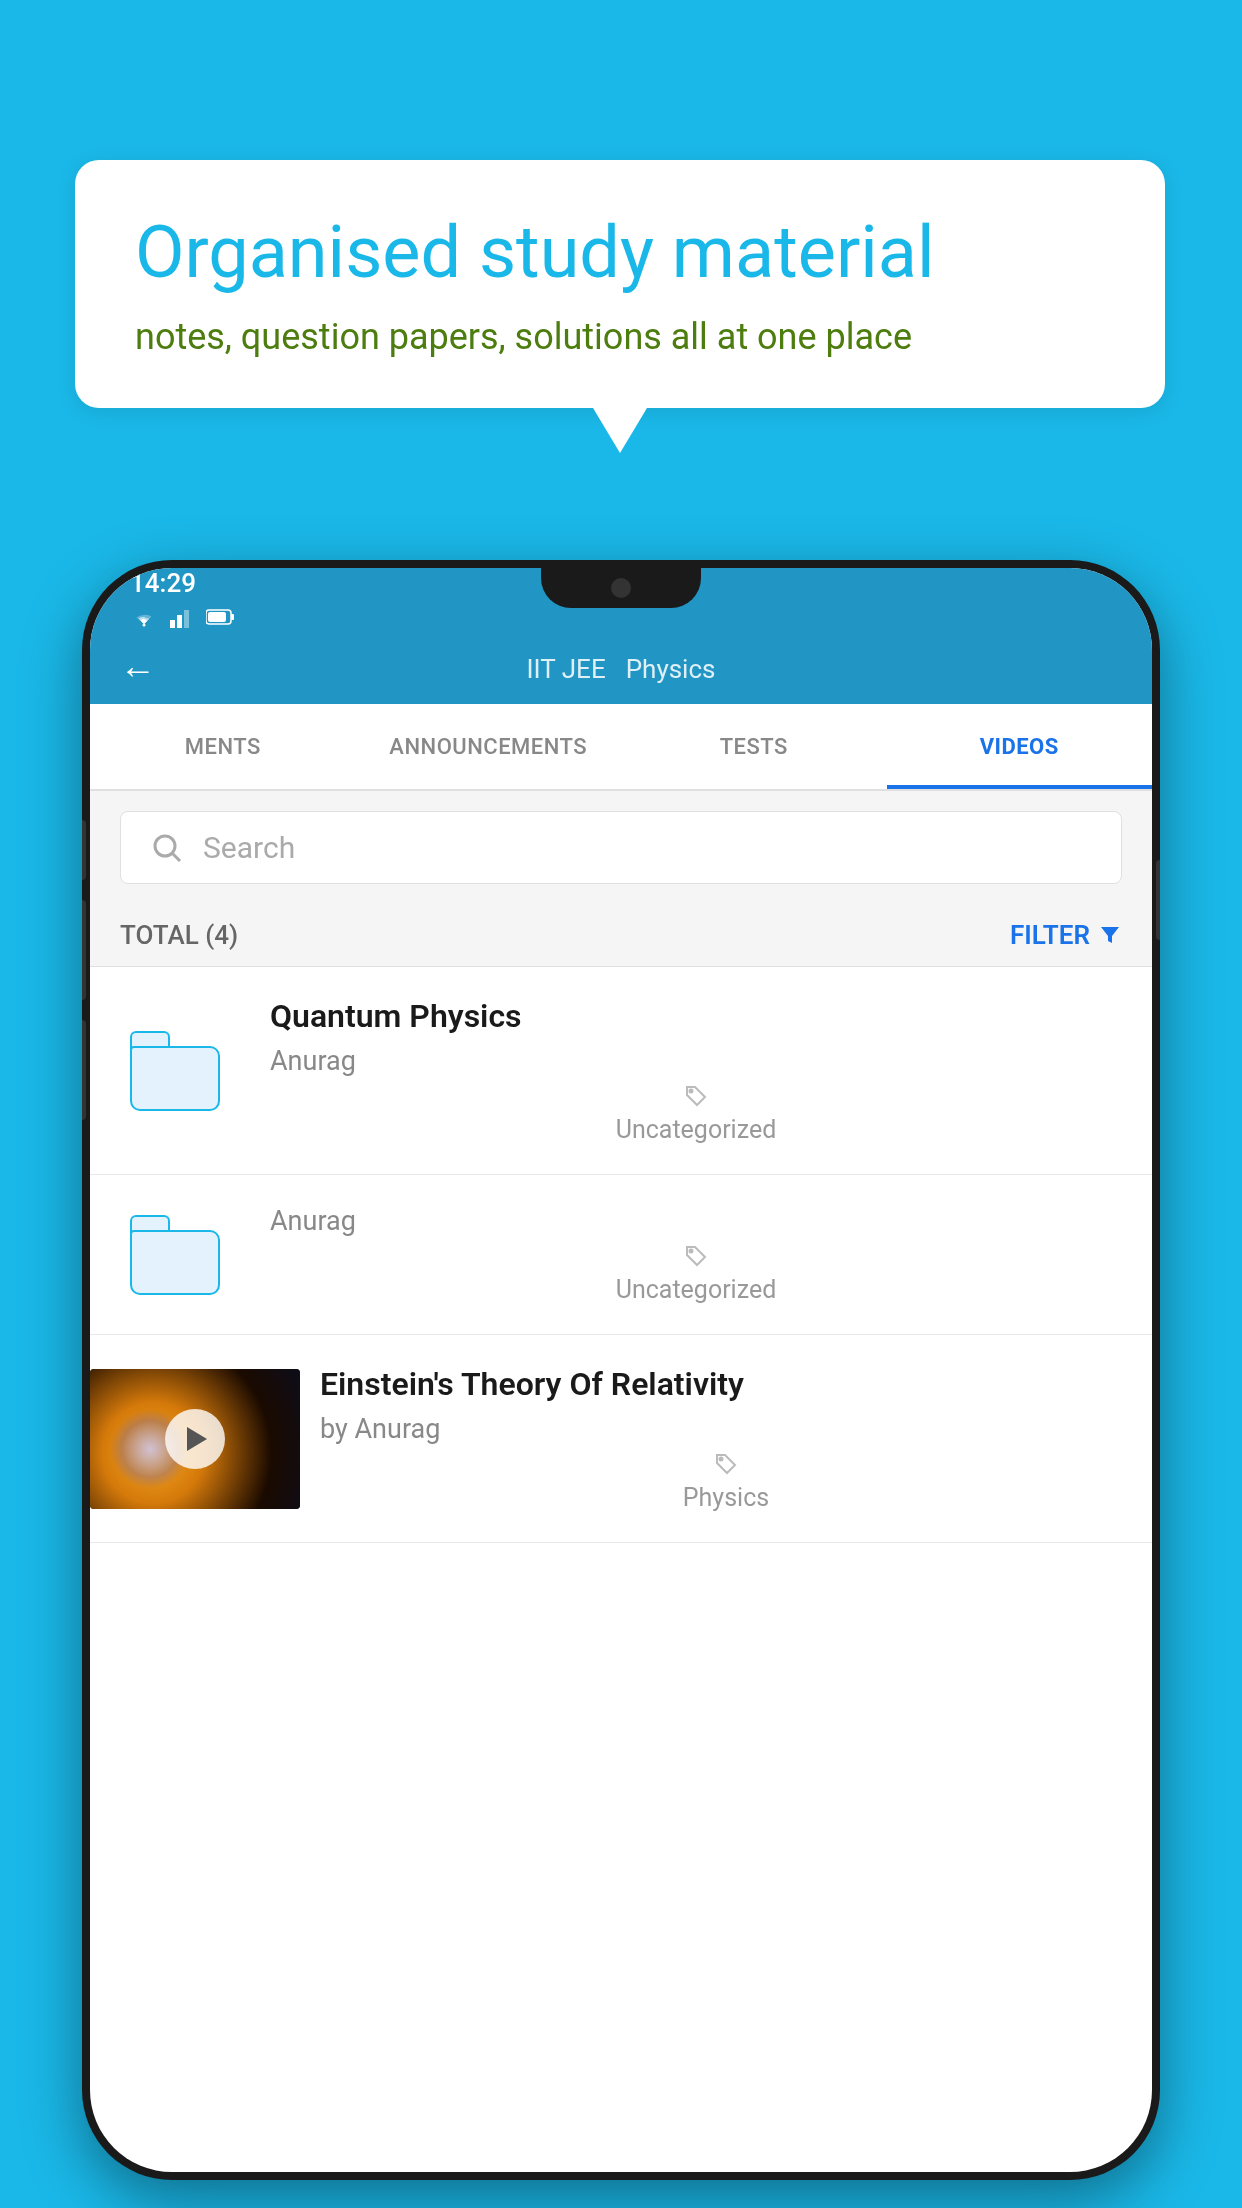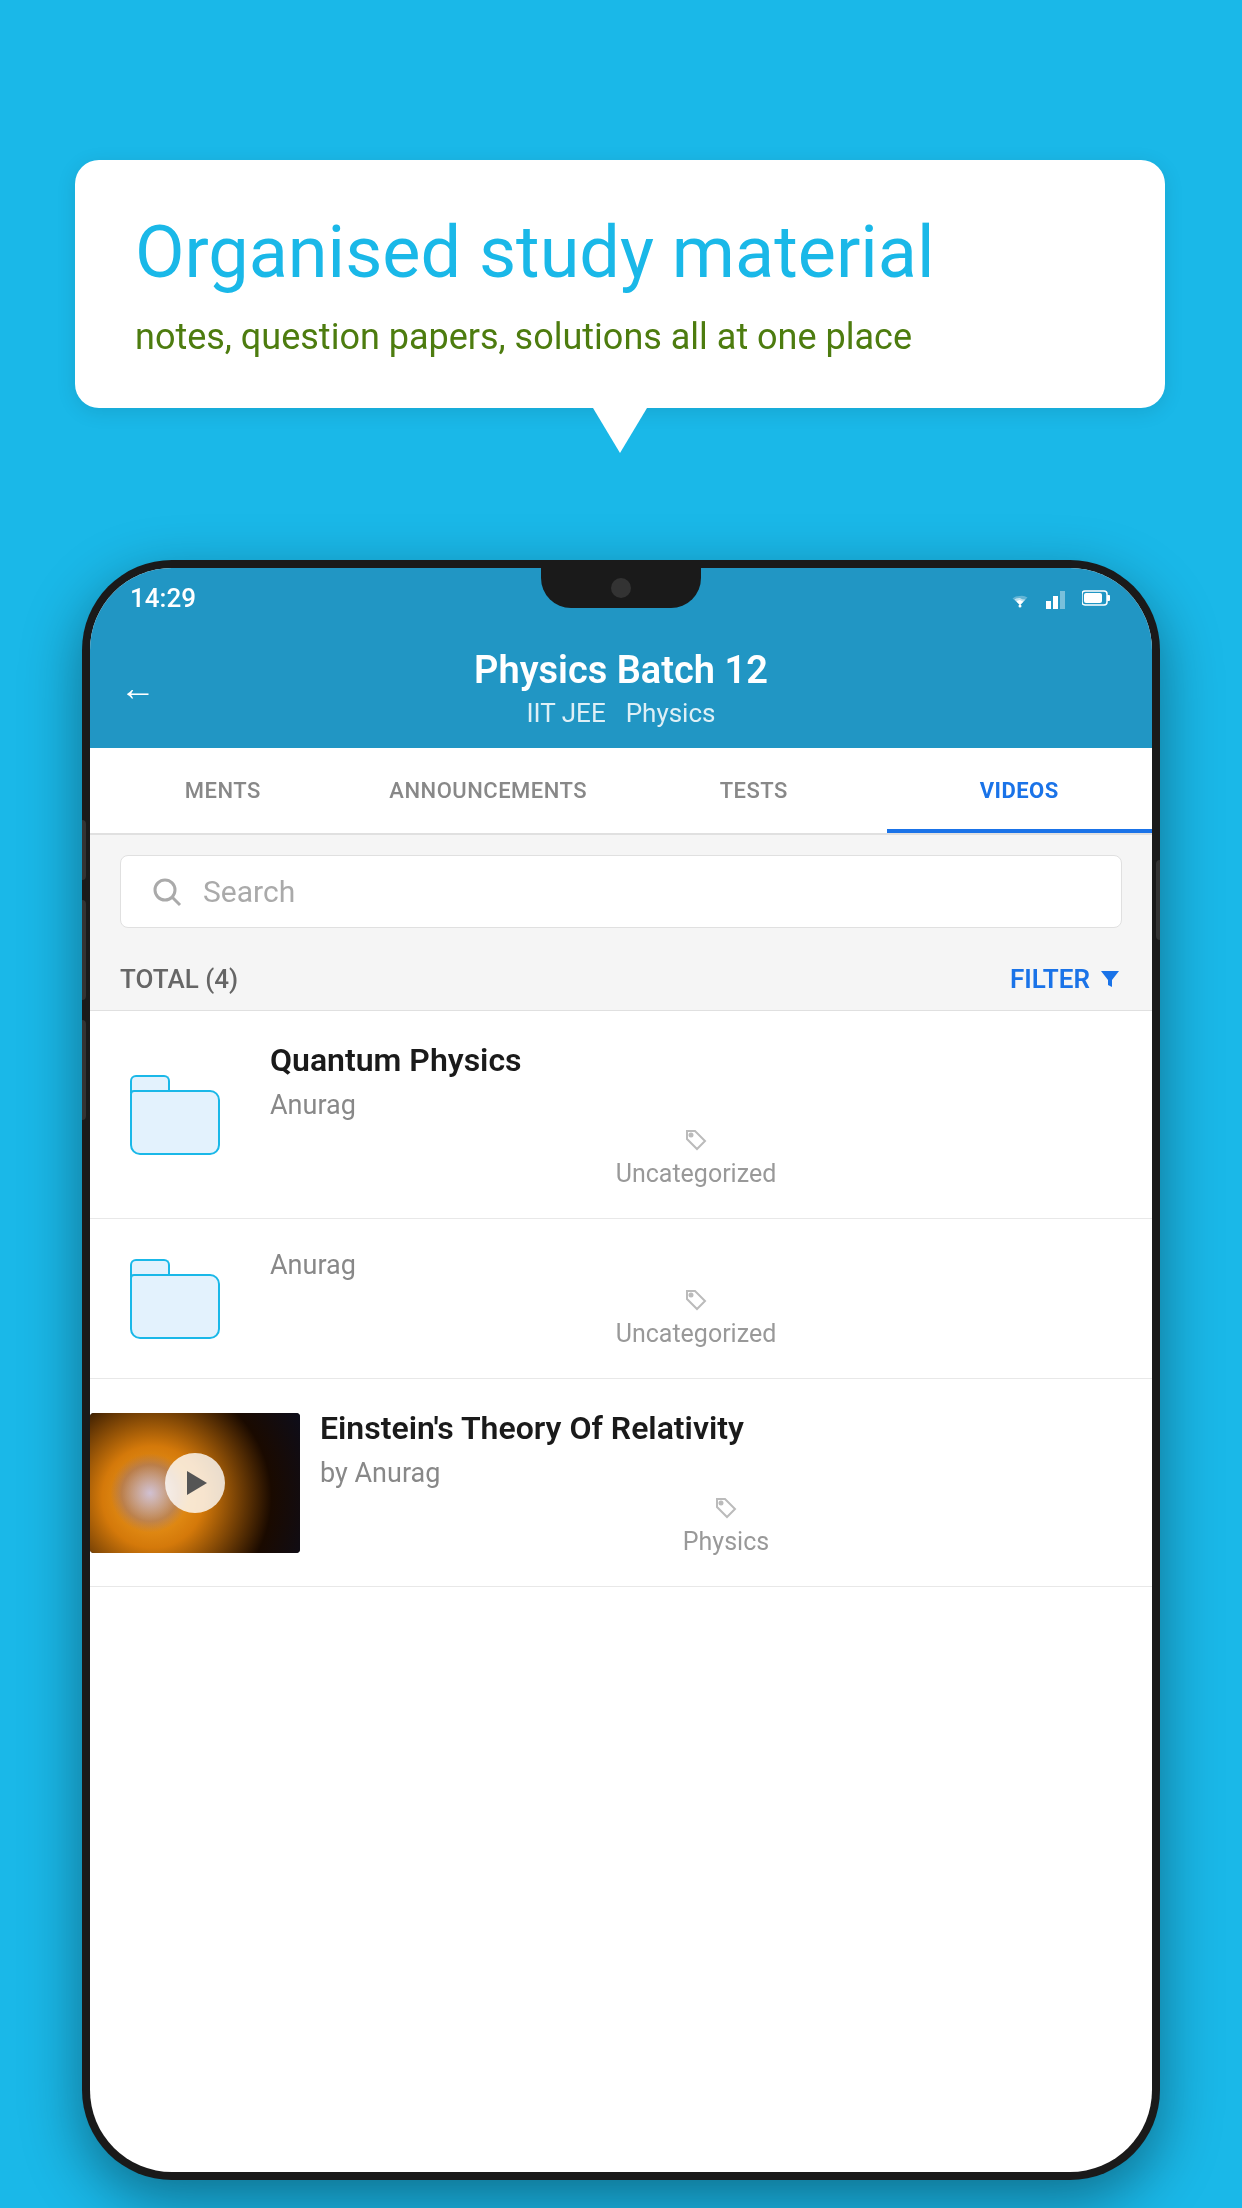--- a/index.html
+++ b/index.html
@@ -75,24 +75,24 @@
       background: white;
       border-radius: 82px;
       overflow: hidden;
     }
 
     
     .status-bar {
       background: #2196c4;
       height: 60px;
       display: flex;
-      align-items: center;
       justify-content: space-between;
       padding: 0 40px;
       position: relative;
+      flex-direction: column;
     }
 
     .status-time {
       color: white;
       font-size: 26px;
       font-weight: 500;
     }
 
     .status-icons {
       display: flex;
@@ -450,21 +450,20 @@
         <svg width="30" height="20" viewBox="0 0 30 20" fill="white">
           <rect x="0" y="3" width="25" height="14" rx="3" stroke="white" stroke-width="1.5" fill="none"></rect>
           <rect x="2" y="5" width="18" height="10" rx="2" fill="white"></rect>
           <rect x="25" y="7" width="3" height="6" rx="1" fill="white"></rect>
         </svg>
       </div>
     </div>
 
     <div class="app-header">
       <div class="back-arrow">←</div>
-      <div class="header-title">Physics Batch 12</div>
       <div class="header-subtitle">
         <span class="header-tag">IIT JEE</span>
         <span class="header-tag">Physics</span>
       </div>
     </div>
 
     <div class="tabs">
       <div class="tab">MENTS</div>
       <div class="tab">ANNOUNCEMENTS</div>
       <div class="tab">TESTS</div>

